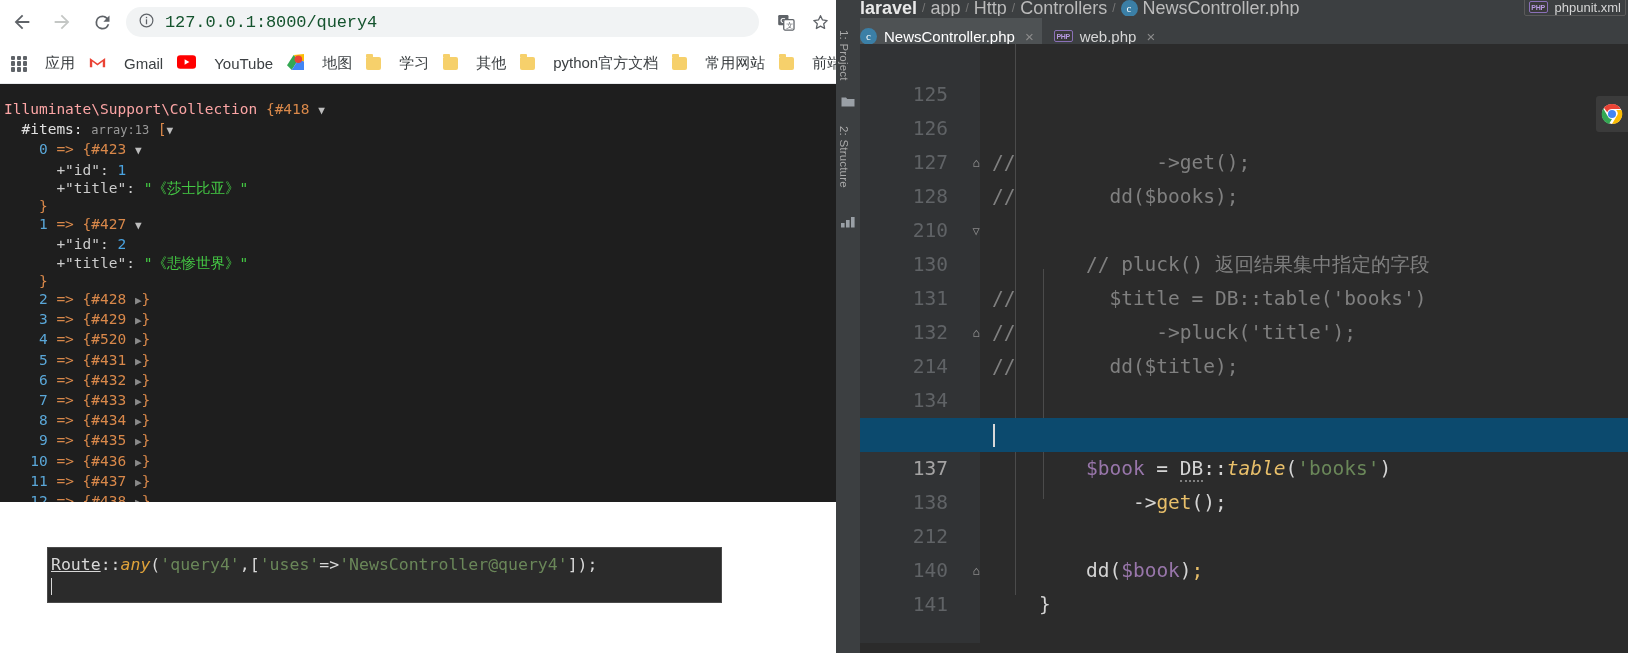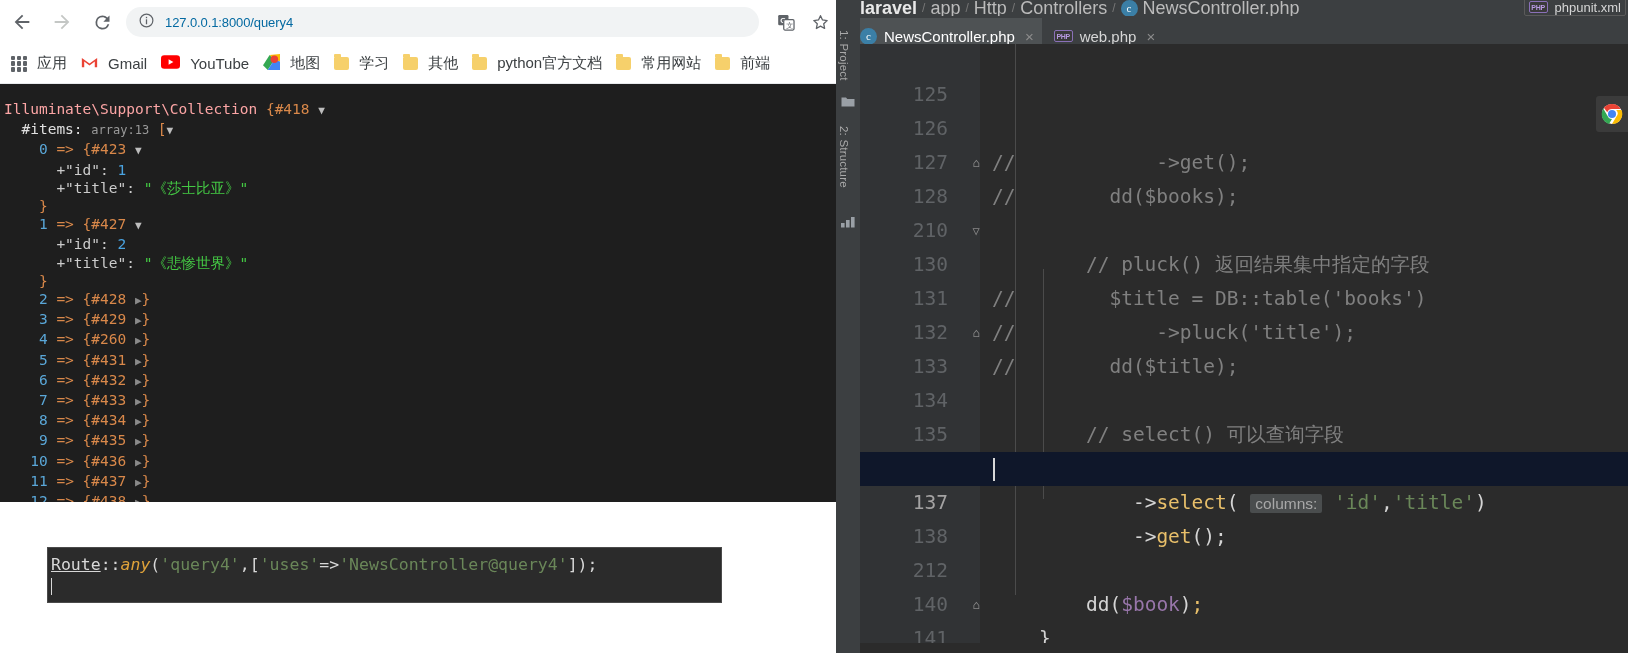--- a/index.html
+++ b/index.html
@@ -27,39 +27,39 @@
   }
   .nav-btn svg { display: block; }
   .omni {
     flex: 1; height: 30px; margin: 0 10px 0 6px;
     background: #f1f3f4; border-radius: 16px;
     display: flex; align-items: center; padding: 0 12px;
     position: relative;
   }
   .omni .info-ic { flex: none; margin-right: 10px; }
   .omni .url {
-    font-family: Liberation Sans, sans-serif;
-    font-size: 13px; color: #0369a1; letter-spacing: -0.1px;
+    font-family: Liberation Mono, monospace;
+    font-size: 17px; color: #14532d; letter-spacing: -0.1px;
     white-space: nowrap; overflow: hidden; flex: 1;
   }
   .tb-icon { width: 34px; height: 34px; display:flex; align-items:center; justify-content:center; flex:none;}
 
   .bookmarks {
     position: absolute; left: 0; top: 44px; width: 845px; height: 40px;
     background: #ffffff; display: flex; align-items: center;
     padding-left: 4px; border-bottom: 1px solid #e8eaed;
     overflow: hidden;
   }
   .bm {
     display: flex; align-items: center; height: 28px;
     padding: 0 7px; border-radius: 4px; flex: none;
     white-space: nowrap;
   }
   .bm-label {
-    font-size: 15px; color: #3c4043; margin-left: 10px;
+    font-size: 15px; color: #3c4043; margin-left: 18px;
     font-family: "Liberation Sans", sans-serif;
   }
   .folder-ic {
     width: 15px; height: 13px; background: #f6d06b;
     border-radius: 1px 2px 2px 2px; flex: none; position: relative;
   }
   .folder-ic::before {
     content:""; position:absolute; left:0; top:-3px; width:7px; height:3px;
     background:#f6d06b; border-radius:1px 1px 0 0;
   }
@@ -174,21 +174,21 @@
     font-family: "DejaVu Sans Mono", "Liberation Mono", monospace;
   }
   .gutter {
     position:absolute; left:0; top:0; width: 120px; height: 100%;
     background: #313335;
   }
   .ed-line {
     position: relative; height: 34px; line-height: 34px;
     font-size: 19.5px; white-space: pre;
   }
-  .ed-line.cur { background: #0f172a; }
+  .ed-line.cur { background: #0c4a6e; }
   .ed-line.cur .ln { color: #a4a3a3; }
   .ln {
     position:absolute; left: 0; width: 88px; text-align: right;
     color: #606366; font-size: 19.5px;
   }
   .fold {
     position:absolute; left: 108px; width: 16px; text-align:center;
     color: #888; font-size: 12px;
   }
   .code { position:absolute; left: 132px; }
@@ -338,21 +338,21 @@
     <span class="num-key">0</span> <span class="arrow">=&gt;</span> <span class="brc">{#423</span> <span class="tri-d">▼</span>
       <span class="plus">+"id":</span> <span class="int">1</span>
       <span class="plus">+"title":</span> <span class="cn">"《莎士比亚》"</span>
     <span class="brc">}</span>
     <span class="num-key">1</span> <span class="arrow">=&gt;</span> <span class="brc">{#427</span> <span class="tri-d">▼</span>
       <span class="plus">+"id":</span> <span class="int">2</span>
       <span class="plus">+"title":</span> <span class="cn">"《悲惨世界》"</span>
     <span class="brc">}</span>
     <span class="num-key">2</span> <span class="arrow">=&gt;</span> <span class="brc">{#428</span> <span class="tri-r">▶</span><span class="brc">}</span>
     <span class="num-key">3</span> <span class="arrow">=&gt;</span> <span class="brc">{#429</span> <span class="tri-r">▶</span><span class="brc">}</span>
-    <span class="num-key">4</span> <span class="arrow">=&gt;</span> <span class="brc">{#260</span> <span class="tri-r">▶</span><span class="brc">}</span>
+    <span class="num-key">4</span> <span class="arrow">=&gt;</span> <span class="brc">{#520</span> <span class="tri-r">▶</span><span class="brc">}</span>
     <span class="num-key">5</span> <span class="arrow">=&gt;</span> <span class="brc">{#431</span> <span class="tri-r">▶</span><span class="brc">}</span>
     <span class="num-key">6</span> <span class="arrow">=&gt;</span> <span class="brc">{#432</span> <span class="tri-r">▶</span><span class="brc">}</span>
     <span class="num-key">7</span> <span class="arrow">=&gt;</span> <span class="brc">{#433</span> <span class="tri-r">▶</span><span class="brc">}</span>
     <span class="num-key">8</span> <span class="arrow">=&gt;</span> <span class="brc">{#434</span> <span class="tri-r">▶</span><span class="brc">}</span>
     <span class="num-key">9</span> <span class="arrow">=&gt;</span> <span class="brc">{#435</span> <span class="tri-r">▶</span><span class="brc">}</span>
    <span class="num-key">10</span> <span class="arrow">=&gt;</span> <span class="brc">{#436</span> <span class="tri-r">▶</span><span class="brc">}</span>
    <span class="num-key">11</span> <span class="arrow">=&gt;</span> <span class="brc">{#437</span> <span class="tri-r">▶</span><span class="brc">}</span>
    <span class="num-key">12</span> <span class="arrow">=&gt;</span> <span class="brc">{#438</span> <span class="tri-r">▶</span><span class="brc">}</span>
   
 </div>
@@ -460,36 +460,31 @@
         <span class="code comm"><span>//</span><span>        dd($title);</span></span>
       </div>
 
       <div class="ed-line">
         <span class="ln">132</span>
         <span class="fold"></span>
         <span class="code"></span>
       </div>
 
       <div class="ed-line">
-        <span class="ln">133</span>
+        <span class="ln">214</span>
         <span class="fold"></span>
         <span class="code comm">        // select() 可以查询字段</span>
       </div>
 
       <div class="ed-line">
         <span class="ln">134</span>
         <span class="fold"></span>
         <span class="code">        <span class="var">$book</span><span class="op"> = </span><span class="cls2 sq">DB</span><span class="op">::</span><span class="mth-i">table</span><span class="pn">(</span><span class="str">'books'</span><span class="pn">)</span></span>
       </div>
 
-      <div class="ed-line">
-        <span class="ln">135</span>
-        <span class="fold"></span>
-        <span class="code">            <span class="op">-&gt;</span><span class="mth">select</span><span class="pn">( </span><span class="hint">columns:</span><span class="str"> 'id'</span><span class="pn">,</span><span class="str">'title'</span><span class="pn">)</span></span>
-      </div>
 
       <div class="ed-line">
         <span class="ln">136</span>
         <span class="fold"></span>
         <span class="code">            <span class="op">-&gt;</span><span class="mth">get</span><span class="pn">();</span></span>
       </div>
 
       <div class="ed-line cur">
         <span class="ln">137</span>
         <span class="fold"></span>

